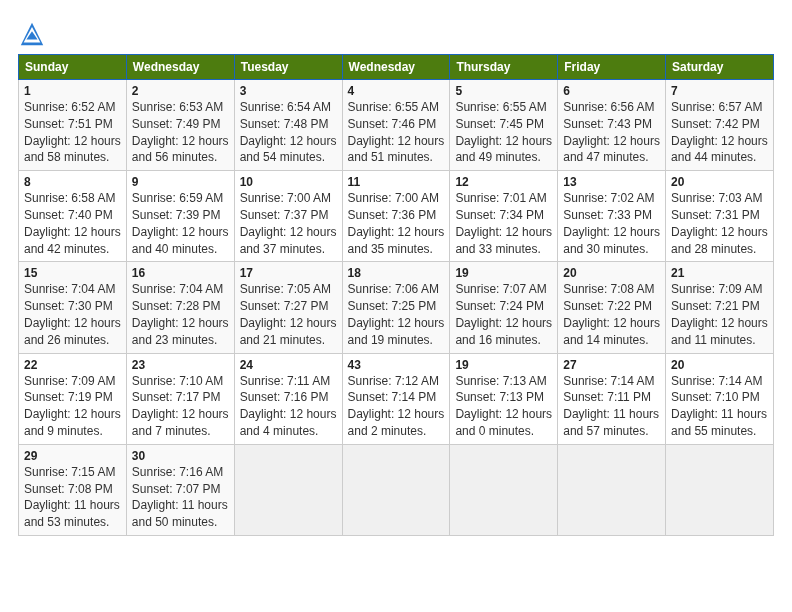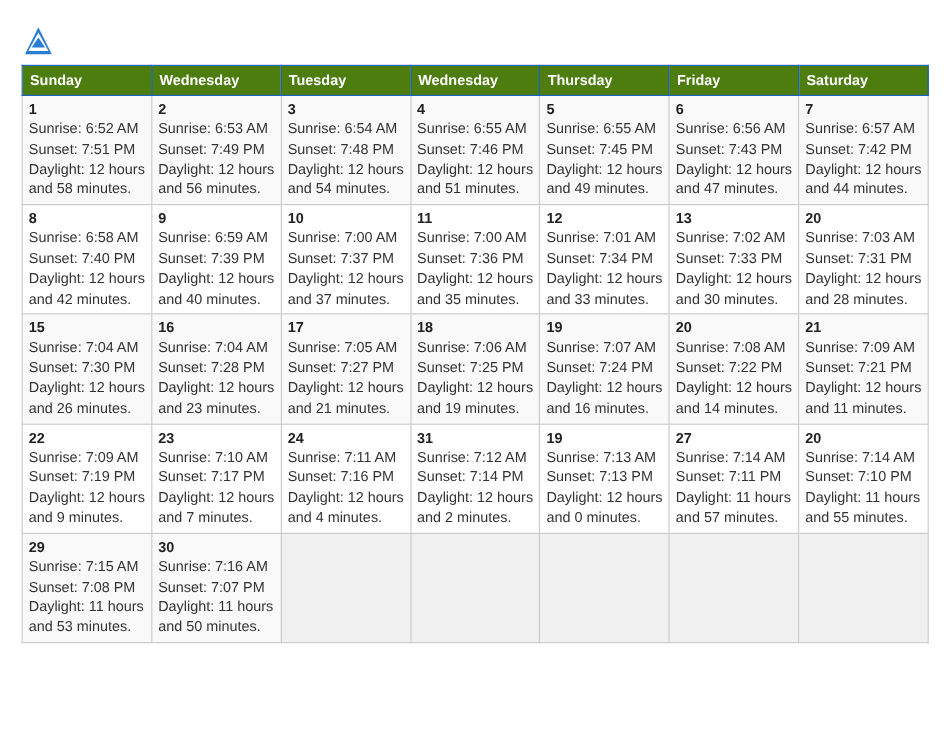--- a/index.html
+++ b/index.html
@@ -183,21 +183,21 @@
           <td><span class="day-num">21</span>
         <span class="day-detail">Sunrise: 7:09 AM<br>Sunset: 7:21 PM<br>Daylight: 12 hours and 11 minutes.</span></td>
         </tr>
         <tr>
           <td><span class="day-num">22</span>
         <span class="day-detail">Sunrise: 7:09 AM<br>Sunset: 7:19 PM<br>Daylight: 12 hours and 9 minutes.</span></td>
           <td><span class="day-num">23</span>
         <span class="day-detail">Sunrise: 7:10 AM<br>Sunset: 7:17 PM<br>Daylight: 12 hours and 7 minutes.</span></td>
           <td><span class="day-num">24</span>
         <span class="day-detail">Sunrise: 7:11 AM<br>Sunset: 7:16 PM<br>Daylight: 12 hours and 4 minutes.</span></td>
-          <td><span class="day-num">31</span>
+          <td><span class="day-num">43</span>
         <span class="day-detail">Sunrise: 7:12 AM<br>Sunset: 7:14 PM<br>Daylight: 12 hours and 2 minutes.</span></td>
           <td><span class="day-num">19</span>
         <span class="day-detail">Sunrise: 7:13 AM<br>Sunset: 7:13 PM<br>Daylight: 12 hours and 0 minutes.</span></td>
           <td><span class="day-num">27</span>
         <span class="day-detail">Sunrise: 7:14 AM<br>Sunset: 7:11 PM<br>Daylight: 11 hours and 57 minutes.</span></td>
           <td><span class="day-num">20</span>
         <span class="day-detail">Sunrise: 7:14 AM<br>Sunset: 7:10 PM<br>Daylight: 11 hours and 55 minutes.</span></td>
         </tr>
         <tr>
           <td><span class="day-num">29</span>

